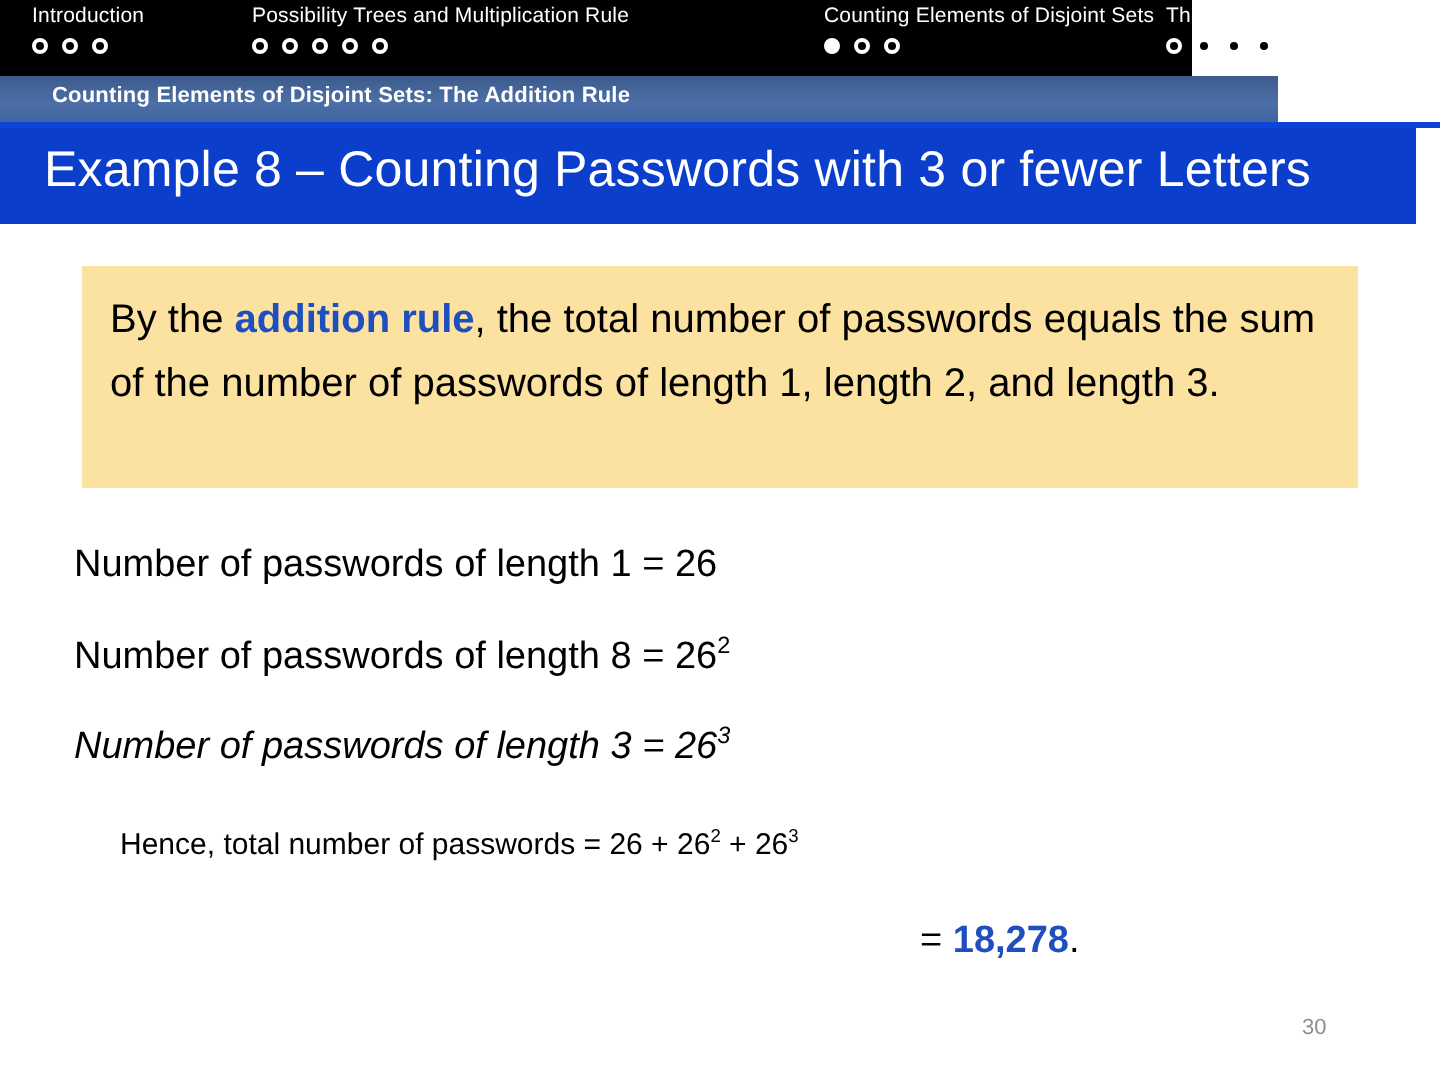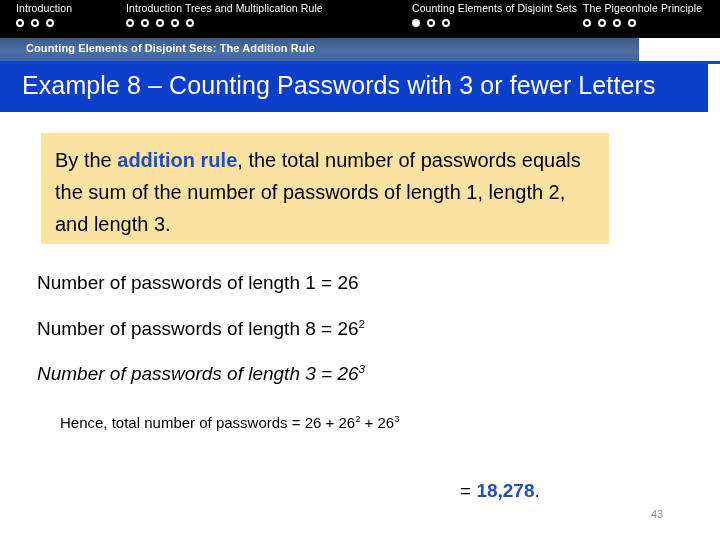--- a/index.html
+++ b/index.html
@@ -12,21 +12,21 @@
     background: #ffffff;
     font-family: "Liberation Sans", sans-serif;
     overflow: hidden;
     position: relative;
   }
 
   
   #nav-strip {
     position: absolute;
     left: 0; top: 0;
-    width: 720px;
+    width: 596px;
     height: 38px;
     background: #000000;
     display: flex;
     align-items: flex-start;
   }
   .nav-section {
     position: absolute;
     top: 2px;
     color: #ffffff;
   }
@@ -104,21 +104,21 @@
     color: #ffffff;
     white-space: nowrap;
     letter-spacing: .1px;
   }
 
   
   #callout-box {
     position: absolute;
     left: 41px;
     top: 133px;
-    width: 568px;
+    width: 638px;
     height: 111px;
     background: #fce2a0;
     box-sizing: border-box;
     padding: 11px 14px 0 14px;
   }
   #callout-text {
     font-size: 20px;
     line-height: 32px;
     color: #000000;
   }
@@ -154,21 +154,21 @@
     white-space: nowrap;
   }
   #conclusion-line-1 sup {
     font-size: 0.62em;
     vertical-align: super;
     line-height: 0;
   }
   #conclusion-line-2 {
     position: absolute;
     left: 460px;
-    top: 480px;
+    top: 460px;
     font-size: 19px;
     color: #000000;
     white-space: nowrap;
   }
 
   
   #page-number {
     position: absolute;
     left: 651px;
     top: 508px;
@@ -184,21 +184,21 @@
   <div class="nav-section" id="nav-sec-0">
     <div class="nav-label">Introduction</div>
     <div class="nav-dots">
       <span class="dot"></span>
       <span class="dot"></span>
       <span class="dot"></span>
     </div>
   </div>
 
   <div class="nav-section" id="nav-sec-1">
-    <div class="nav-label">Introduction Trees and Multiplication Rule</div>
+    <div class="nav-label">Possibility Trees and Multiplication Rule</div>
     <div class="nav-dots">
       <span class="dot"></span>
       <span class="dot"></span>
       <span class="dot"></span>
       <span class="dot"></span>
       <span class="dot"></span>
     </div>
   </div>
 
   <div class="nav-section" id="nav-sec-2">
@@ -238,13 +238,13 @@
 <div class="stmt-line" id="stmt-0"><span>Number of passwords of length 1 = 26</span></div>
 
 <div class="stmt-line" id="stmt-1"><span>Number of passwords of length 8 = 26</span><sup>2</sup></div>
 
 <div class="stmt-line" id="stmt-2"><span>Number of passwords of length 3 = 26</span><sup>3</sup></div>
 
 <div id="conclusion-line-1"><span>Hence, total number of passwords = 26 + 26</span><sup>2</sup><span> + 26</span><sup>3</sup></div>
 
 <div id="conclusion-line-2"><span>= </span><span class="accent-blue">18,278</span><span>.</span></div>
 
-<div id="page-number">43</div>
+<div id="page-number">30</div>
 
 </body></html>

